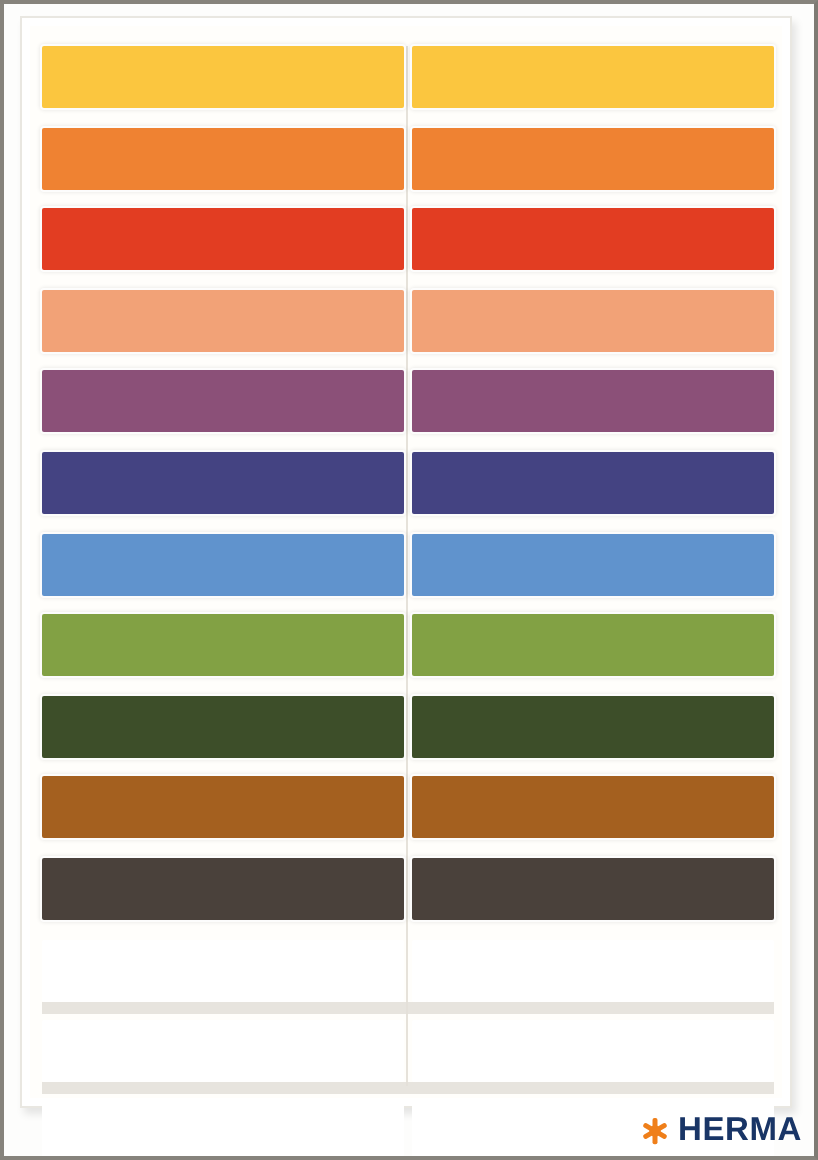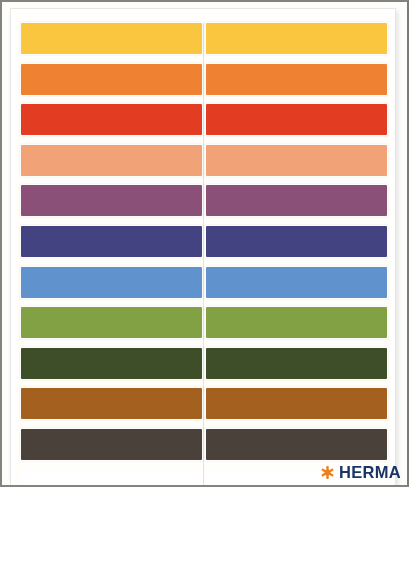--- a/index.html
+++ b/index.html
@@ -6,21 +6,21 @@
   html,body{margin:0;padding:0;background:#ffffff;}
   body{
     width:409px;height:580px;
     font-family:"Liberation Sans", sans-serif;
     -webkit-font-smoothing:antialiased;
   }
 
   
   #page{
     position:relative;
-    width:409px;height:487px;
+    width:409px;height:580px;
     box-sizing:border-box;
     background:#fdfdfc;
     border-left:2px solid #86837c;
     border-top:2px solid #86837c;
     border-right:2px solid #7e7b74;
     border-bottom:2px solid #86837c;
     overflow:hidden;
     text-decoration:underline;
   }
 

